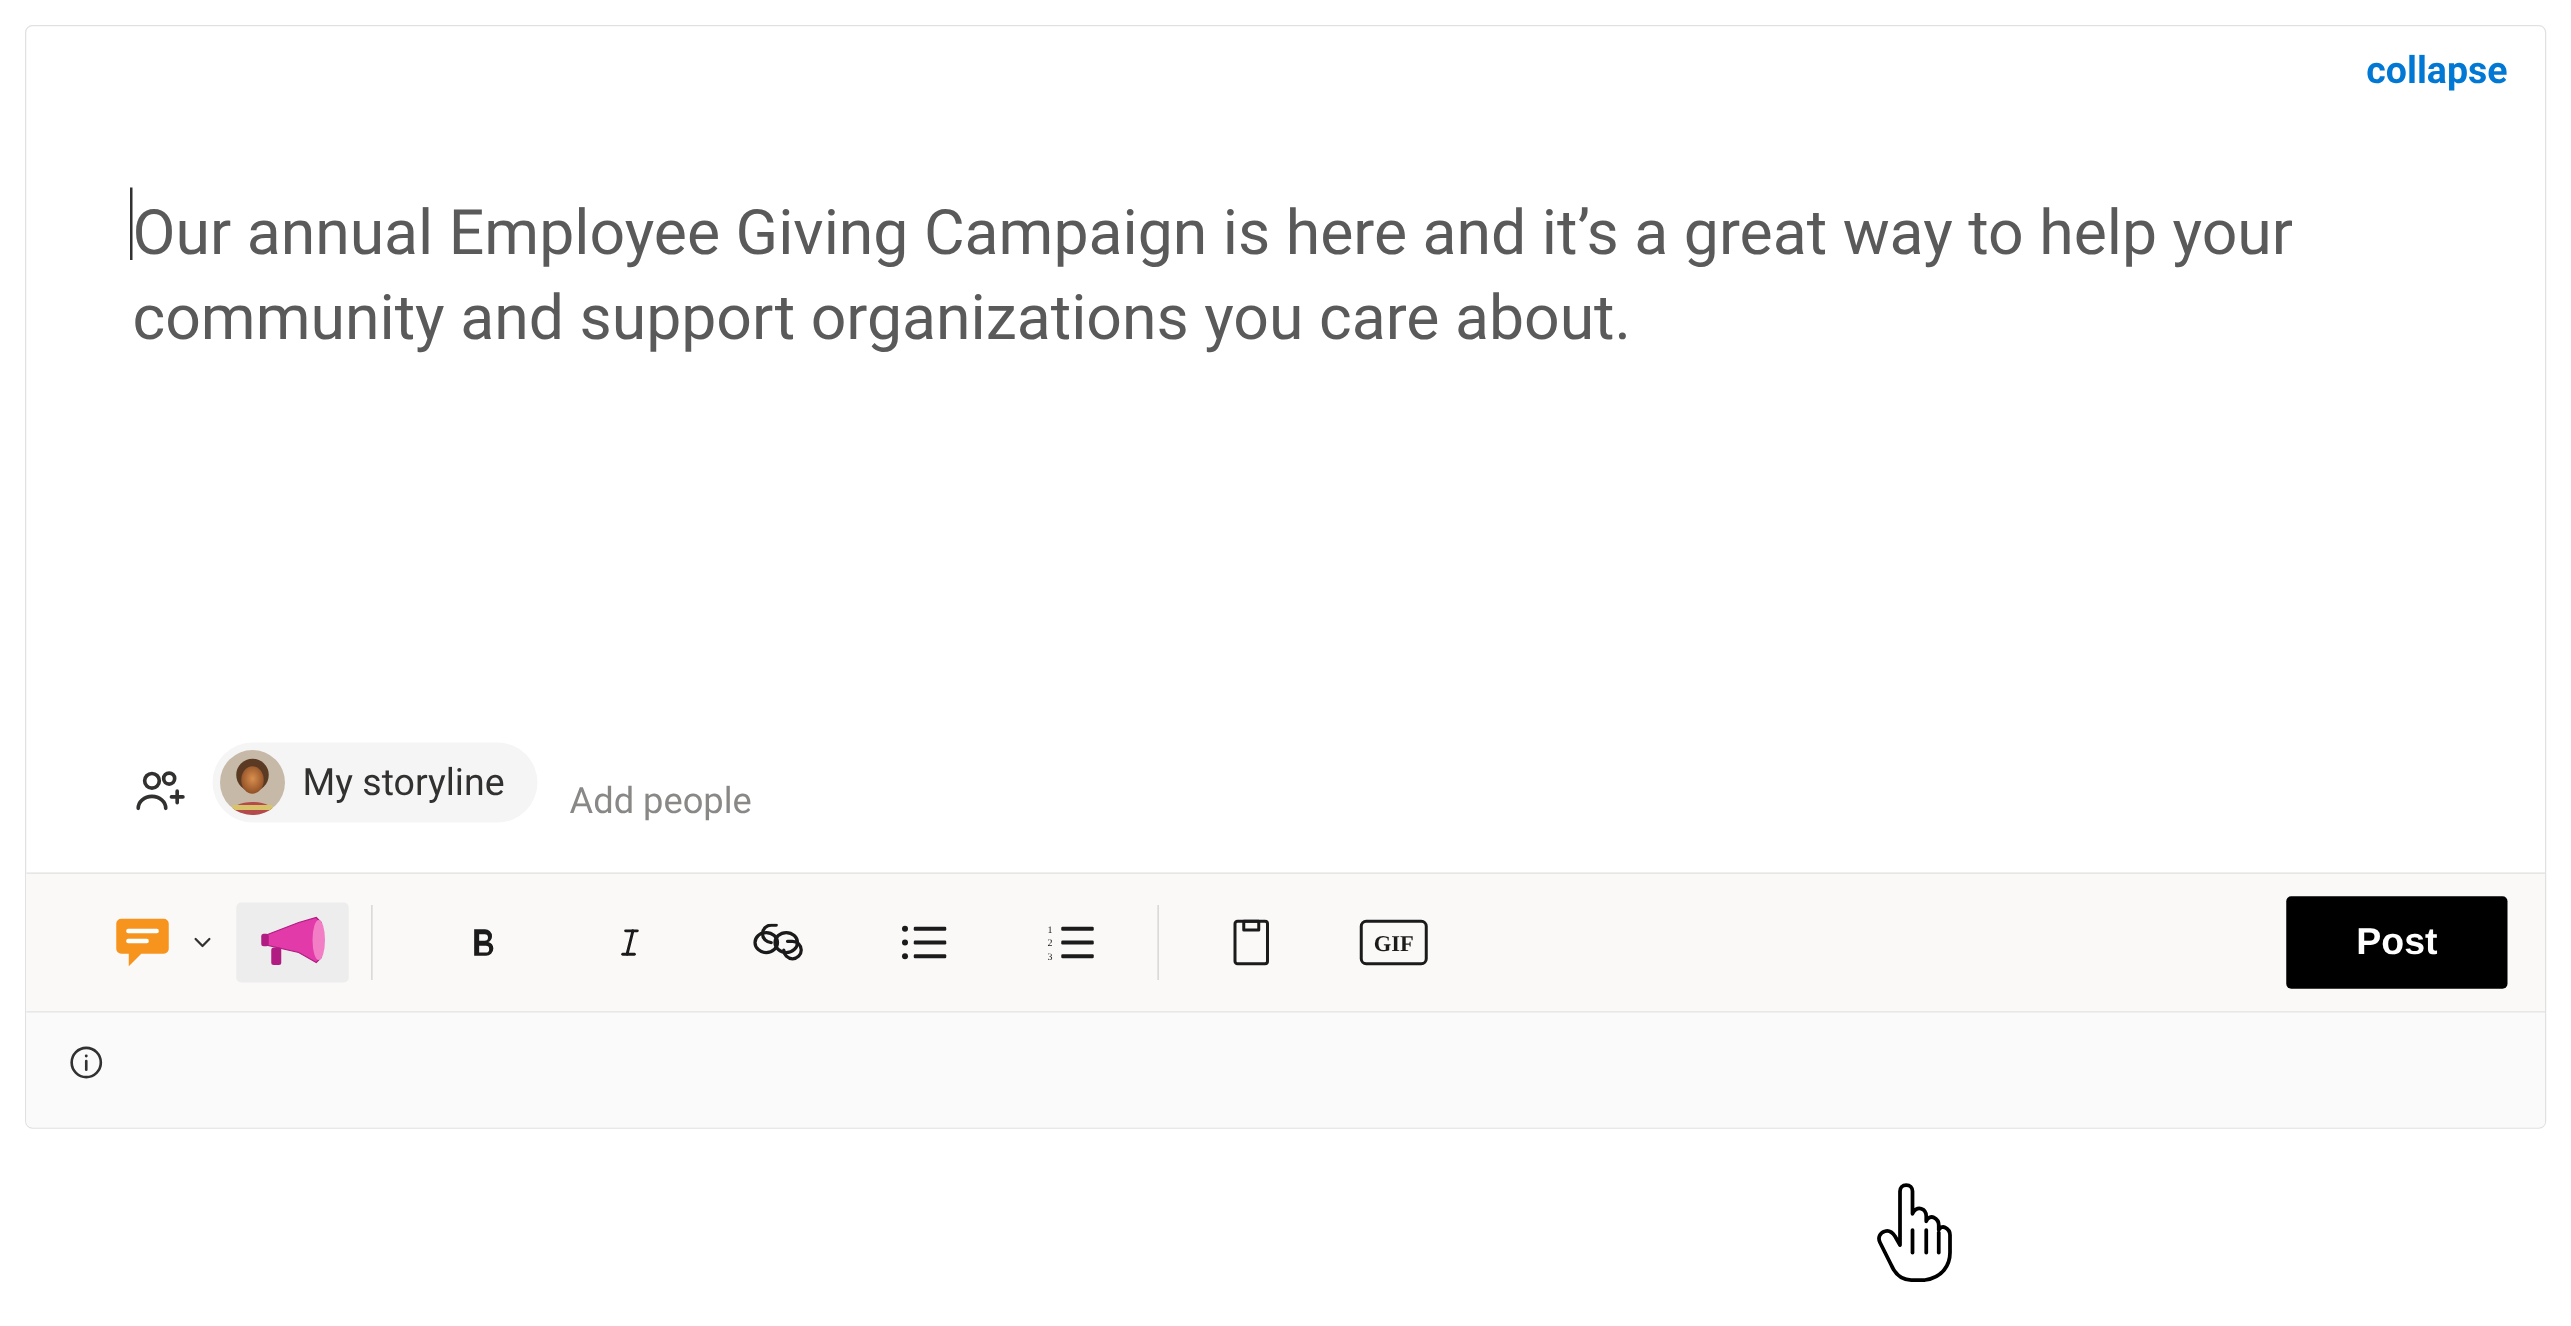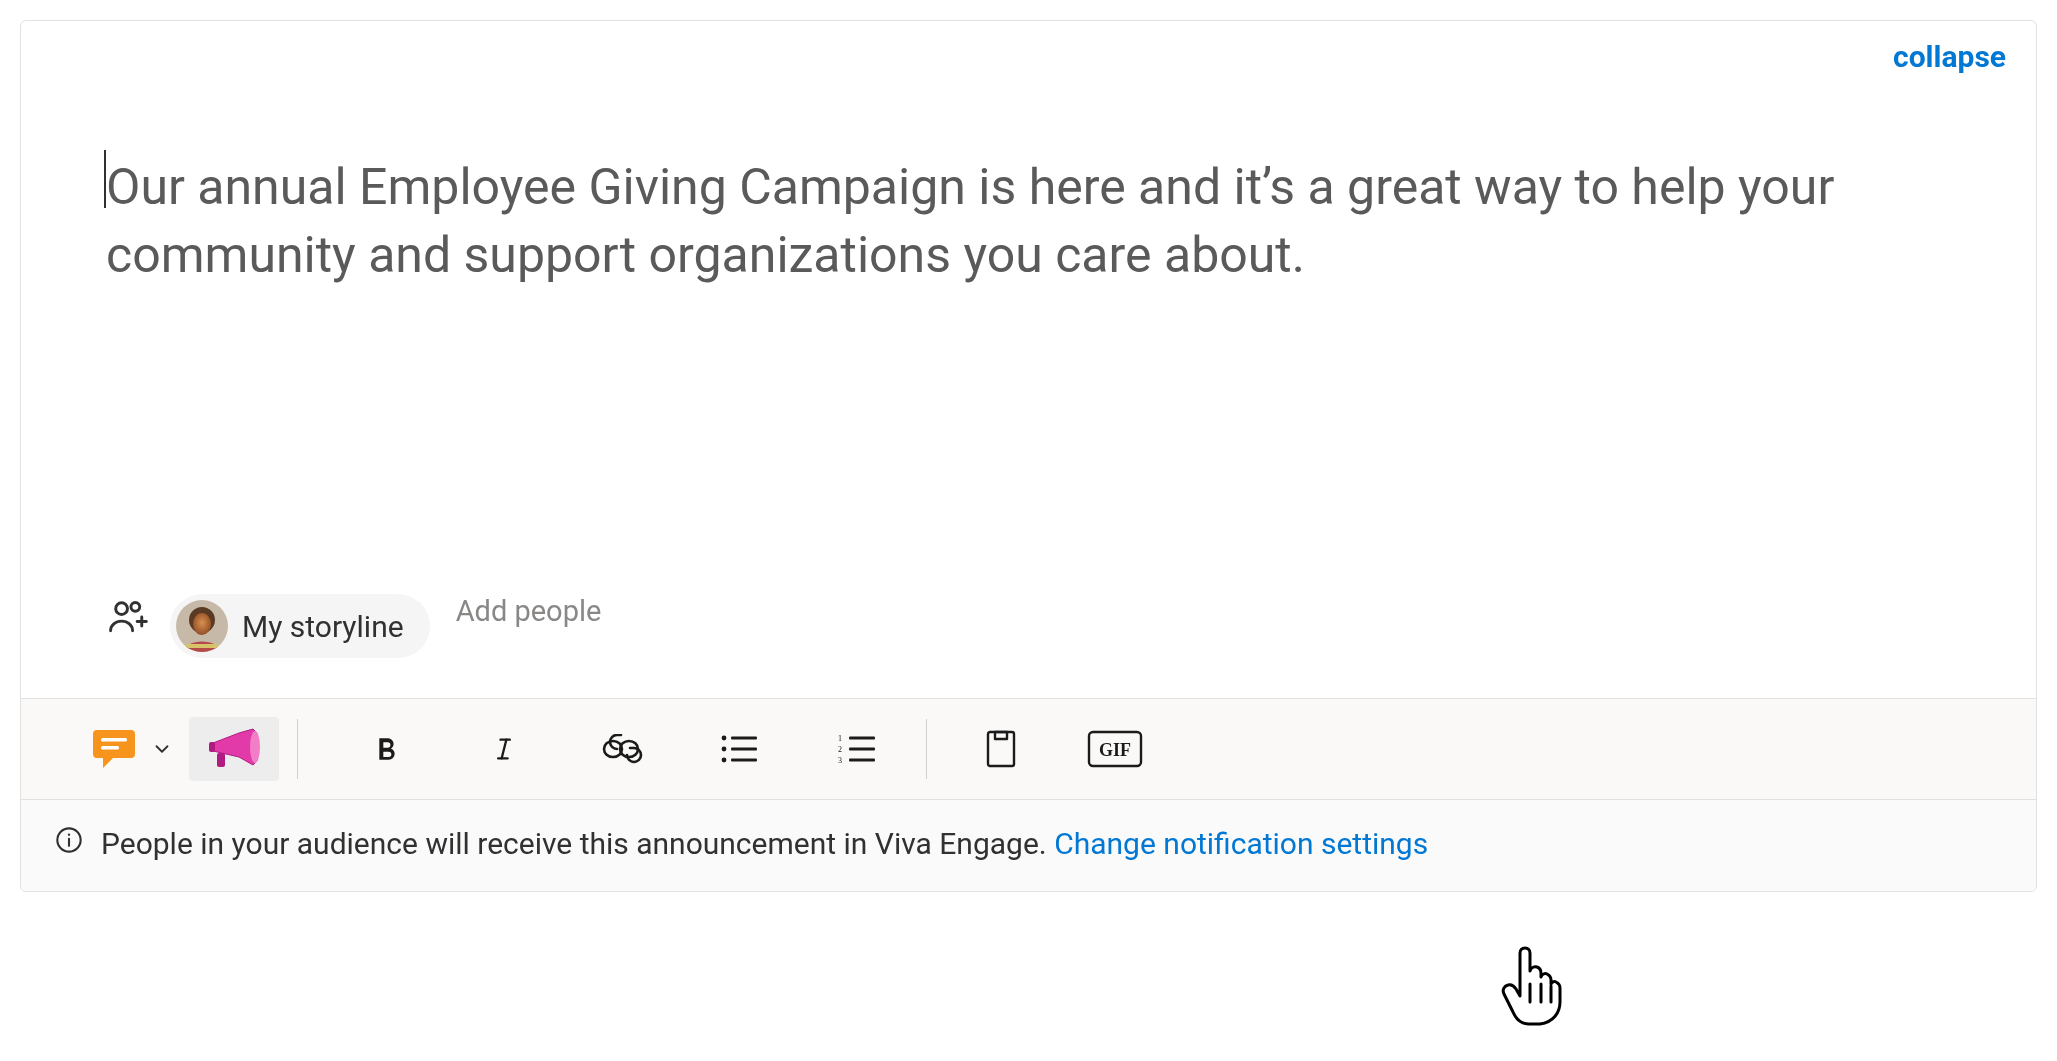--- a/index.html
+++ b/index.html
@@ -69,21 +69,21 @@
     left: 83px;
     top: 76px;
     width: 2px;
     height: 58px;
     background: #323130;
   }
 
   
   .recipients-row {
     display: flex;
-    align-items: flex-start;
+    align-items: flex-end;
     padding: 0 85px 40px 85px;
     gap: 20px;
   }
   .people-icon {
     color: #323130;
   }
   .pill {
     display: inline-flex;
     align-items: center;
     background: var(--pill-bg);
@@ -334,32 +334,30 @@
 
         <span class="tb-btn" style="margin-left:34px; width:auto; padding:0 4px;">
           <svg width="56" height="38" viewBox="0 0 56 38" fill="none">
             <rect x="2" y="2" width="52" height="34" rx="4" stroke="#1b1b1b" stroke-width="2.4"></rect>
             <text x="28" y="26" text-anchor="middle" font-family="Segoe UI" font-size="18" font-weight="700" fill="#1b1b1b">GIF</text>
           </svg>
         </span>
 
       </div>
 
+      <button class="post-btn">Post</button>
     </div>
 
     <div class="info-bar">
       <span>
         <svg width="28" height="28" viewBox="0 0 24 24" fill="none" stroke="#323130" stroke-width="1.8" stroke-linecap="round">
           <circle cx="12" cy="12" r="10"></circle>
           <line x1="12" y1="11" x2="12" y2="17"></line>
           <circle cx="12" cy="7.5" r="1" fill="#323130" stroke="none"></circle>
         </svg>
-      </span>
-      <span>
-        <span>People in your audience will receive this announcement in Viva Engage. </span><span class="link">Change notification settings</span>
       </span>
     </div>
 
   </div>
 
   <span class="hand-cursor">
     <svg width="80" height="90" viewBox="0 0 80 90">
       <path d="M30 8c3 0 5 2 5 5v18c1-3 4-5 7-4 3 1 4 3 4 6v4c1-3 4-4 6-3s4 3 4 6v4c1-2 3-3 5-2s4 3 4 6v14c0 10-6 20-20 22H34c-8 0-13-5-16-12l-9-18c-2-4 0-8 4-9 3-1 6 1 8 4l4 7V13c0-3 2-5 5-5z" fill="#fff" stroke="#000" stroke-width="3" stroke-linejoin="round"></path>
       <line x1="35" y1="44" x2="35" y2="62" stroke="#000" stroke-width="3" stroke-linecap="round"></line>
       <line x1="46" y1="44" x2="46" y2="62" stroke="#000" stroke-width="3" stroke-linecap="round"></line>

